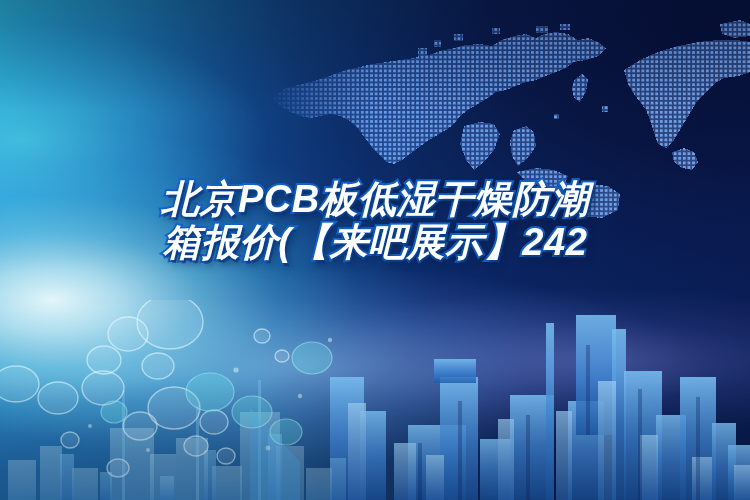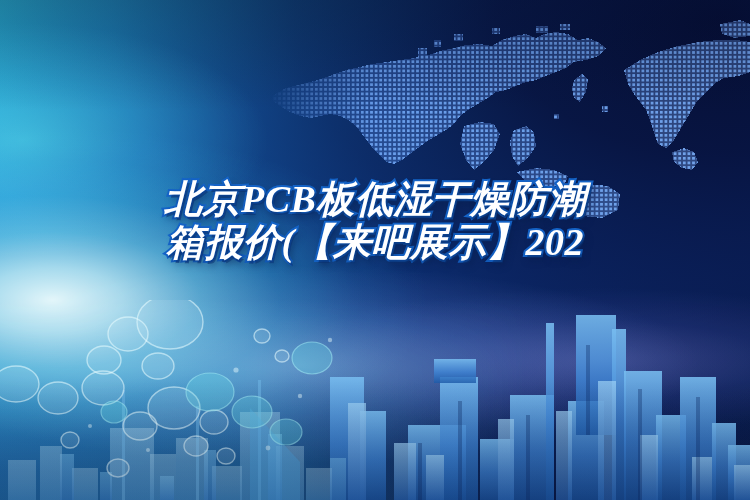--- a/index.html
+++ b/index.html
@@ -3,21 +3,21 @@
 <meta charset="utf-8">
 <title>banner</title>
 <style>
   html,body{margin:0;padding:0;background:#0a1840;}
   *{box-sizing:border-box;}
 
   #banner{
     position:relative;
     width:750px;height:500px;
     overflow:hidden;
-    font-family:Liberation Serif, serif;
+    font-family:Liberation Sans, sans-serif;
     background:#0b1b4d;
   }
 
   
   .layer{position:absolute;inset:0;pointer-events:none;}
 
   #bg-base{
     background:
       linear-gradient(160deg,
         #2fc7e0 0%,
@@ -347,16 +347,16 @@
         <circle cx="330" cy="40" r="2.2"></circle>
         <circle cx="148" cy="150" r="2"></circle>
       </g>
     </svg>
   </div>
 
   <div class="layer" id="bg-vignette"></div>
 
   <div id="headline">
     <span class="line line-1">北京PCB板低湿干燥防潮</span>
-    <span class="line line-2">箱报价(【来吧展示】202</span>
+    <span class="line line-2">箱报价(【来吧展示】242</span>
   </div>
 
 </div>
 
 </body></html>

